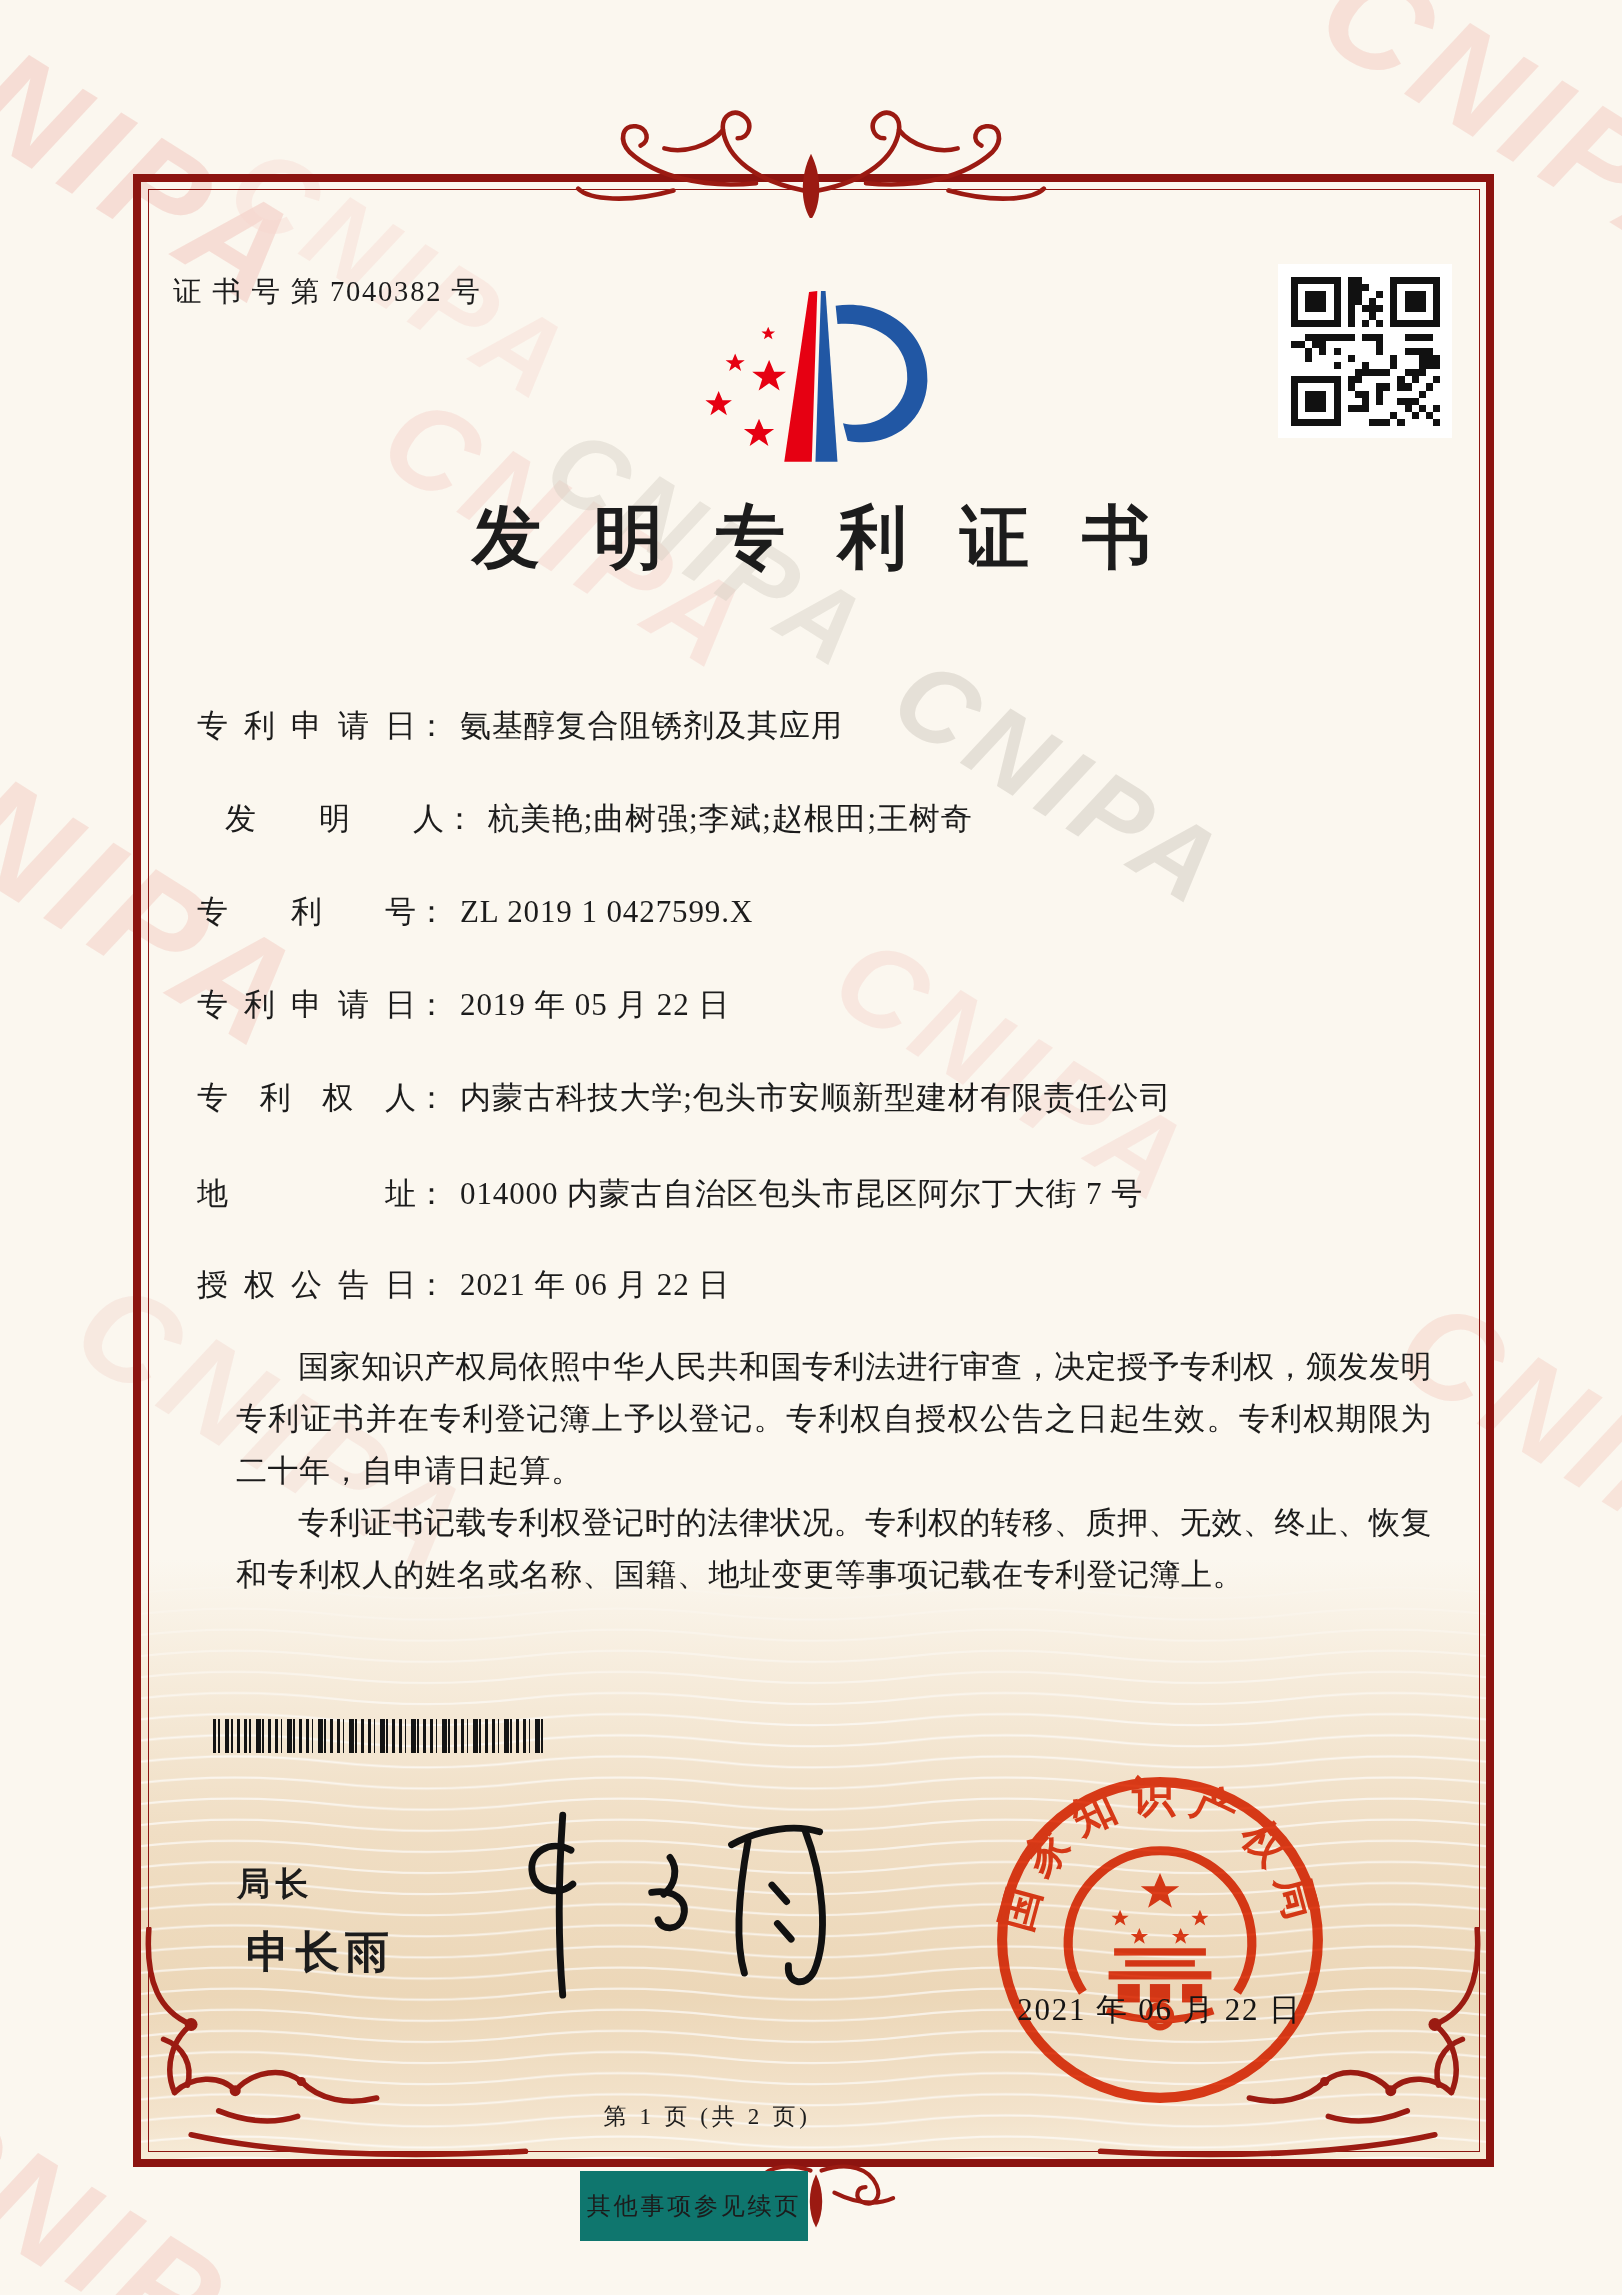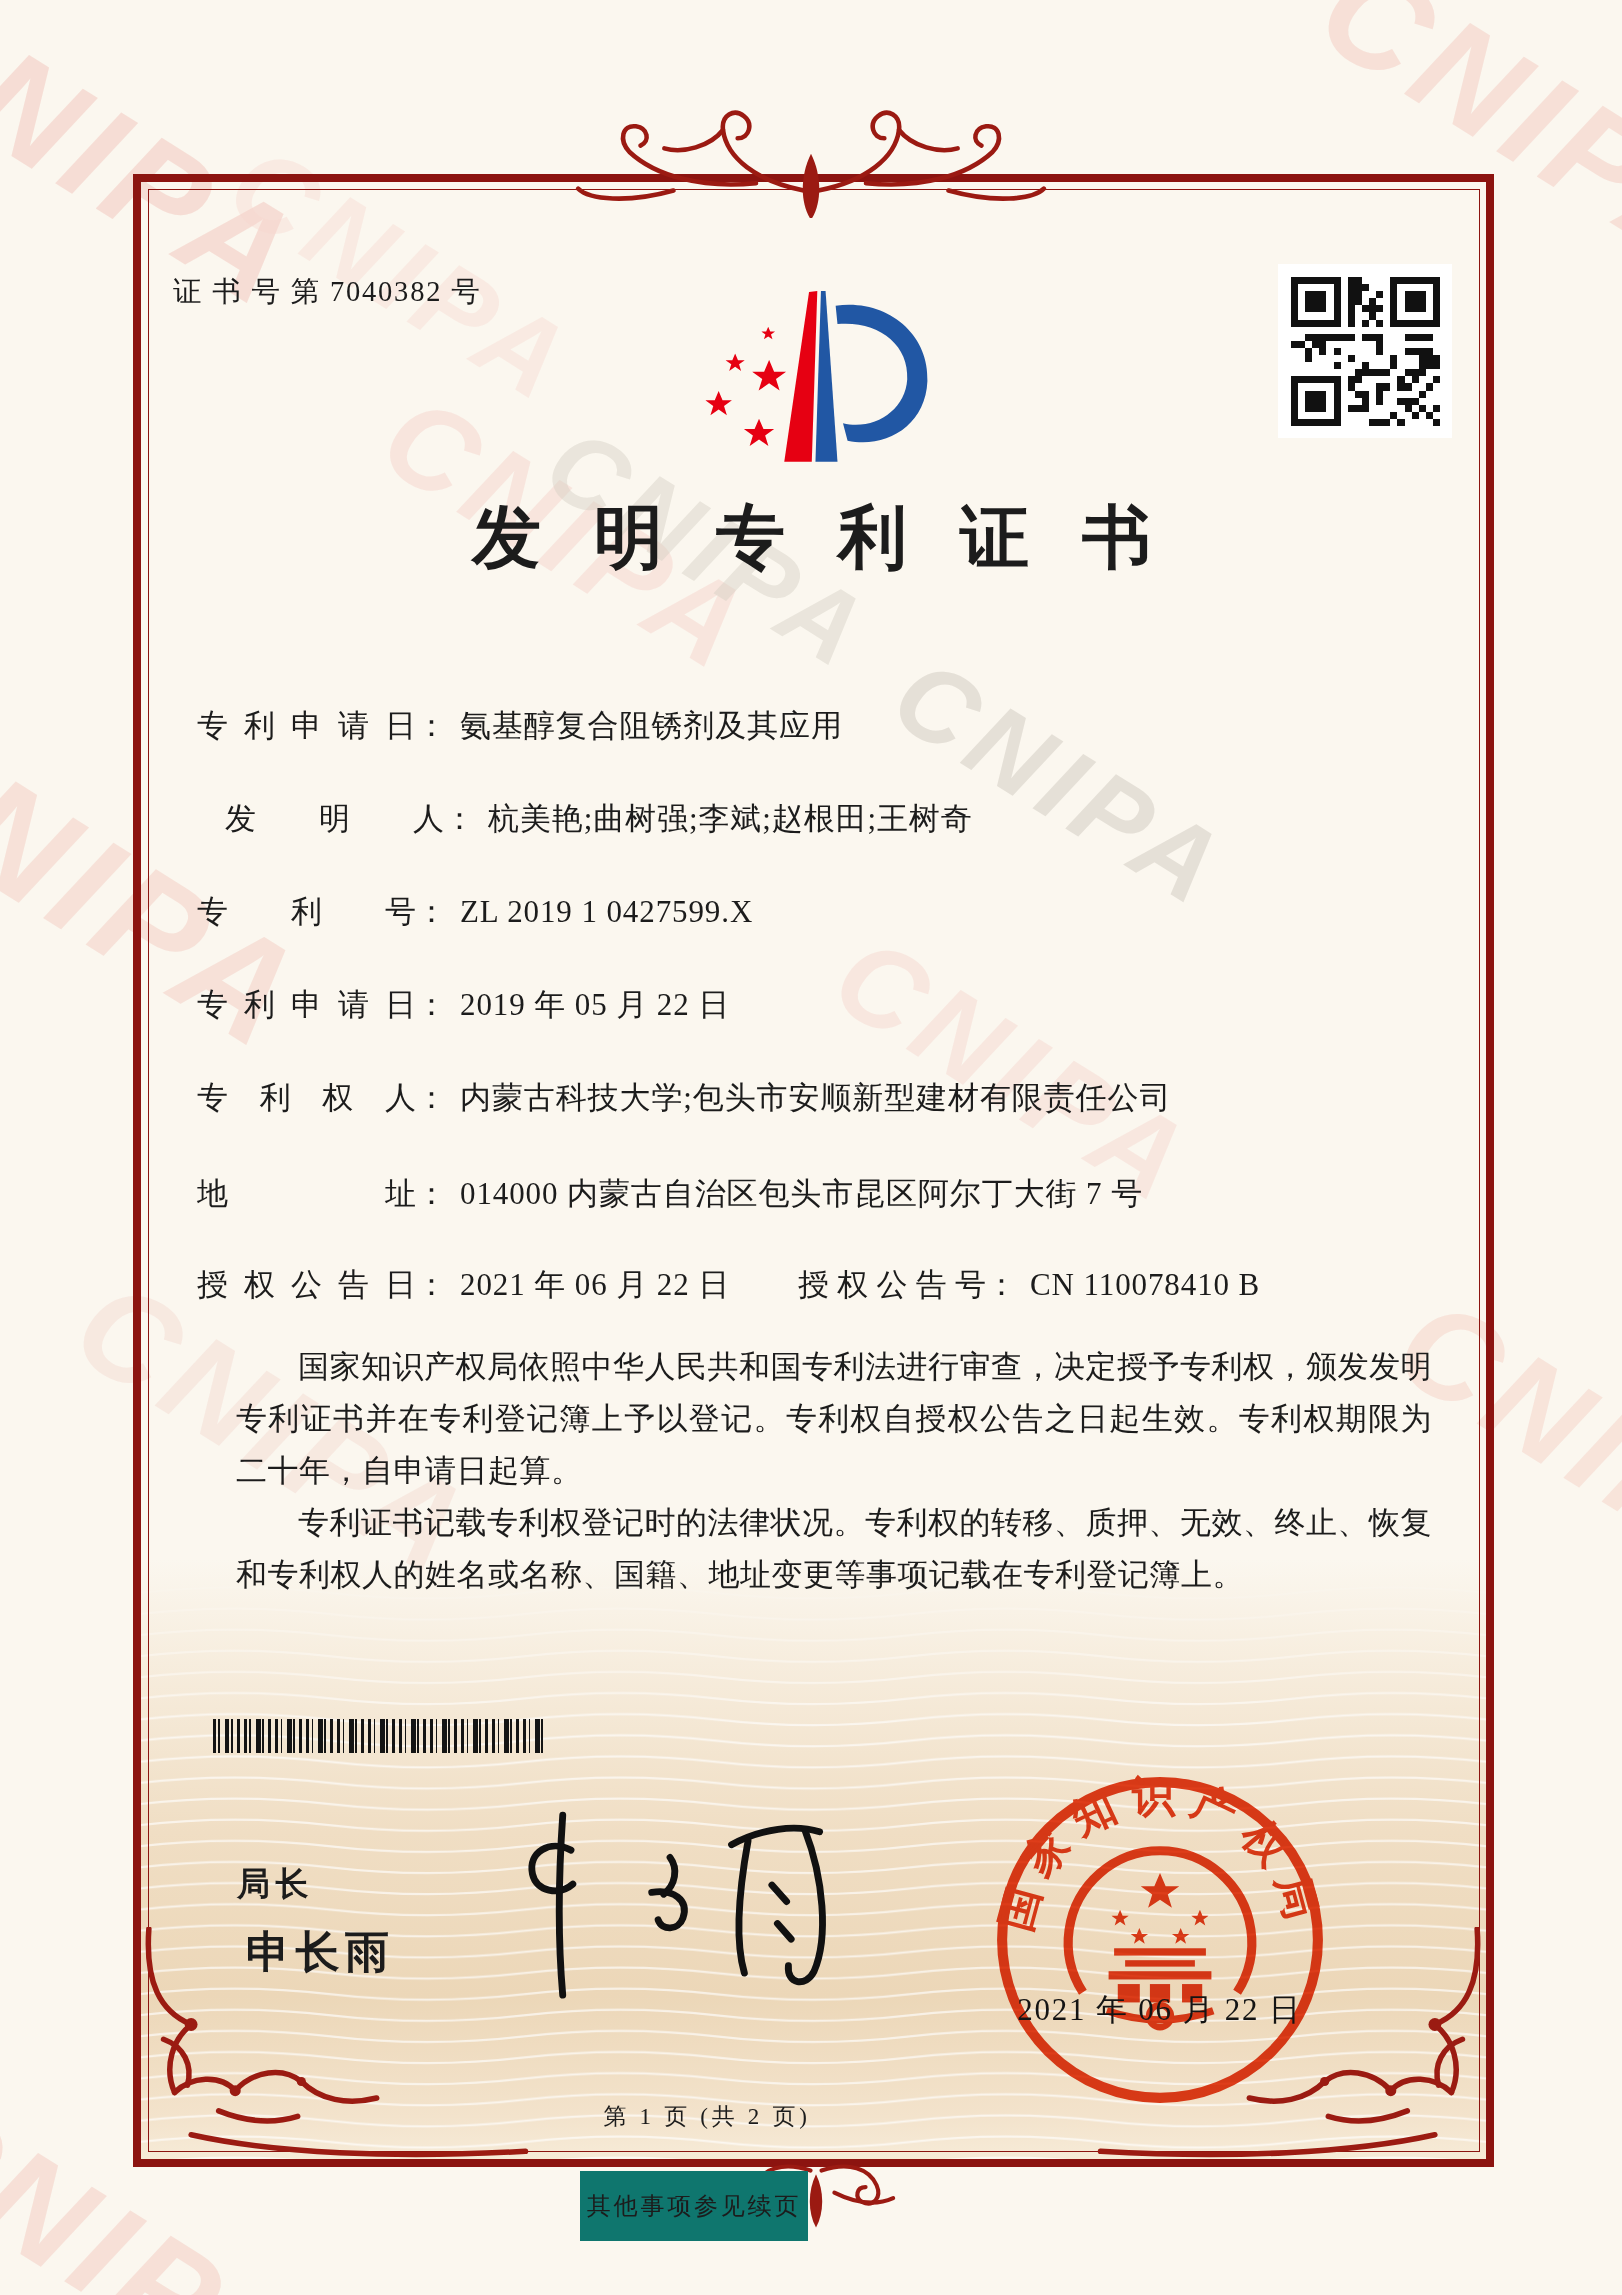--- a/index.html
+++ b/index.html
@@ -299,23 +299,20 @@
     <span class="flabel">专利申请日</span><span class="fcolon">：</span><span class="fvalue">2019 年 05 月 22 日</span>
   </div>
   <div class="frow" style="top:1077px;">
     <span class="flabel">专利权人</span><span class="fcolon">：</span><span class="fvalue">内蒙古科技大学;包头市安顺新型建材有限责任公司</span>
   </div>
   <div class="frow" style="top:1140px;margin-top:33px;">
     <span class="flabel">地址</span><span class="fcolon">：</span><span class="fvalue">014000 内蒙古自治区包头市昆区阿尔丁大街 7 号</span>
   </div>
   <div class="frow" style="top:1264px;">
     <span class="flabel">授权公告日</span><span class="fcolon">：</span><span class="fvalue">2021 年 06 月 22 日</span>
-    <span class="fpair2">
-      <span class="flabel2">授权公告号</span><span class="fcolon">：</span><span class="fvalue">CN 110078410 B</span>
-    </span>
   </div>
 
   <div class="body-text">
     <p>国家知识产权局依照中华人民共和国专利法进行审查，决定授予专利权，颁发发明专利证书并在专利登记簿上予以登记。专利权自授权公告之日起生效。专利权期限为二十年，自申请日起算。</p>
     <p>专利证书记载专利权登记时的法律状况。专利权的转移、质押、无效、终止、恢复和专利权人的姓名或名称、国籍、地址变更等事项记载在专利登记簿上。</p>
   </div>
 
   <div class="barcode"></div>
 
   <div class="officer-title">局长</div>

